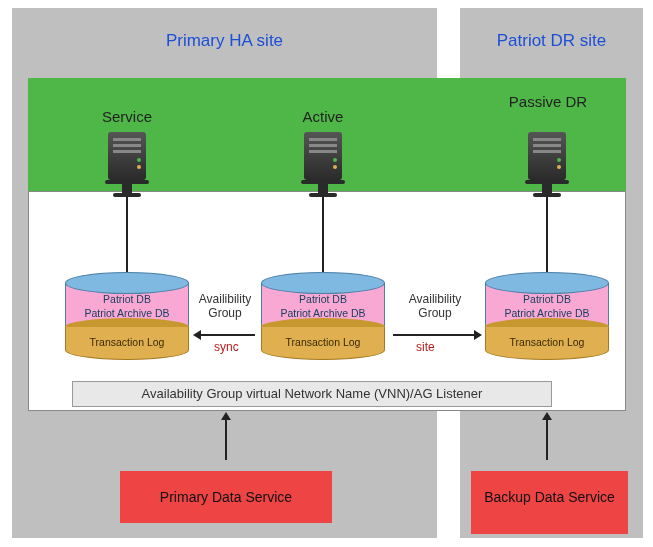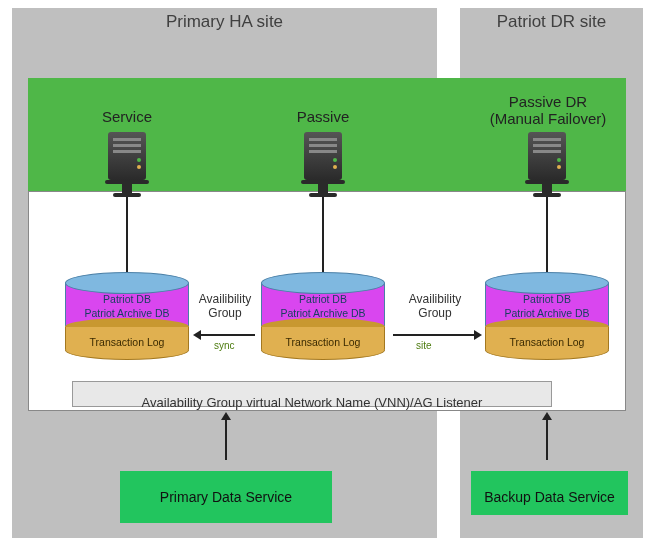--- a/index.html
+++ b/index.html
@@ -13,22 +13,22 @@
     position: relative;
     overflow: hidden;
   }
   .site-box {
     position: absolute;
     background: #bfbfbf;
   }
   .site-title {
     text-align: center;
     font-size: 17px;
-    color: #404040;
-    padding-top: 4px;
+    color: #1d4ed8;
+    padding-top: 23px;
   }
   .green-band {
     position: absolute;
     background: #4fb748;
     z-index: 2;
   }
   .white-panel {
     position: absolute;
     background: #fff;
     border: 1px solid #888;
@@ -104,21 +104,21 @@
     width: 124px; height: 22px;
     background: #7fb8e0;
     border: 1px solid #4a7fa6;
     border-radius: 62px / 11px;
     z-index: 3;
   }
   .db .mid {
     position: absolute;
     left: 0; top: 11px;
     width: 124px; height: 44px;
-    background: #d946ef;
+    background: #f9a8d4;
     border-left: 1px solid #4a7fa6;
     border-right: 1px solid #4a7fa6;
     z-index: 1;
     text-align: center;
     font-size: 10.5px;
     color: #1a4060;
     padding-top: 10px;
     line-height: 1.3;
   }
   .db .gold {
@@ -177,52 +177,52 @@
     border-right: 8px solid #222;
   }
   .harrow.right::before {
     right: -7px; top: -4px;
     border-top: 5px solid transparent;
     border-bottom: 5px solid transparent;
     border-left: 8px solid #222;
   }
   .sync-label {
     position: absolute;
-    font-size: 10px;
-    color: #4d7c0f;
+    font-size: 12px;
+    color: #b91c1c;
     z-index: 6;
   }
   .vnn-bar {
     position: absolute;
     background: #e8e8e8;
     border: 1px solid #999;
     text-align: center;
     font-size: 13px;
     color: #333;
-    padding-top: 13px;
+    padding-top: 4px;
     z-index: 5;
   }
   .up-arrow {
     position: absolute;
     width: 2px;
     background: #222;
     z-index: 5;
   }
   .up-arrow::before {
     content: "";
     position: absolute;
     top: -8px; left: -4px;
     width: 0; height: 0;
     border-left: 5px solid transparent;
     border-right: 5px solid transparent;
     border-bottom: 8px solid #222;
   }
   .service-box {
     position: absolute;
-    background: #22c55e;
+    background: #ef4444;
     text-align: center;
     font-size: 14px;
     color: #111;
     padding-top: 18px;
     z-index: 5;
   }
 </style>
 </head>
 <body>
 
@@ -232,24 +232,23 @@
 
 <div class="site-box" style="left:460px; top:8px; width:183px; height:530px;">
   <div class="site-title">Patriot DR site</div>
 </div>
 
 <div class="green-band" style="left:28px; top:78px; width:598px; height:113px;"></div>
 
 <div class="white-panel" style="left:28px; top:191px; width:598px; height:220px;"></div>
 
 <div class="node-label" style="left:57px; top:108px;">Service</div>
-<div class="node-label" style="left:253px; top:108px;">Passive</div>
+<div class="node-label" style="left:253px; top:108px;">Active</div>
 <div class="node-label" style="left:478px; top:93px; line-height:1.15;">
   <span>Passive DR</span><br>
-  <span>(Manual Failover)</span>
 </div>
 
 <div class="server" style="left:108px; top:132px;">
   <div class="body"></div>
   <div class="slot" style="top:6px;"></div>
     <div class="slot" style="top:12px;"></div>
     <div class="slot" style="top:18px;"></div>
   <div class="led" style="top:26px;"></div>
     <div class="led" style="top:33px; background:#e0b050;"></div>
   <div class="foot"></div>
@@ -317,13 +316,13 @@
 
 <div class="harrow right" style="left:393px; top:334px; width:82px;"></div>
 <div class="sync-label" style="left:416px; top:340px;">site</div>
 
 <div class="vnn-bar" style="left:72px; top:381px; width:480px; height:26px;">Availability Group virtual Network Name (VNN)/AG Listener</div>
 
 <div class="up-arrow" style="left:225px; top:420px; height:40px;"></div>
 <div class="up-arrow" style="left:546px; top:420px; height:40px;"></div>
 
 <div class="service-box" style="left:120px; top:471px; width:212px; height:52px;">Primary Data Service</div>
-<div class="service-box" style="left:471px; top:471px; width:157px; height:44px;">Backup Data Service</div>
+<div class="service-box" style="left:471px; top:471px; width:157px; height:63px;">Backup Data Service</div>
 
 </body></html>

